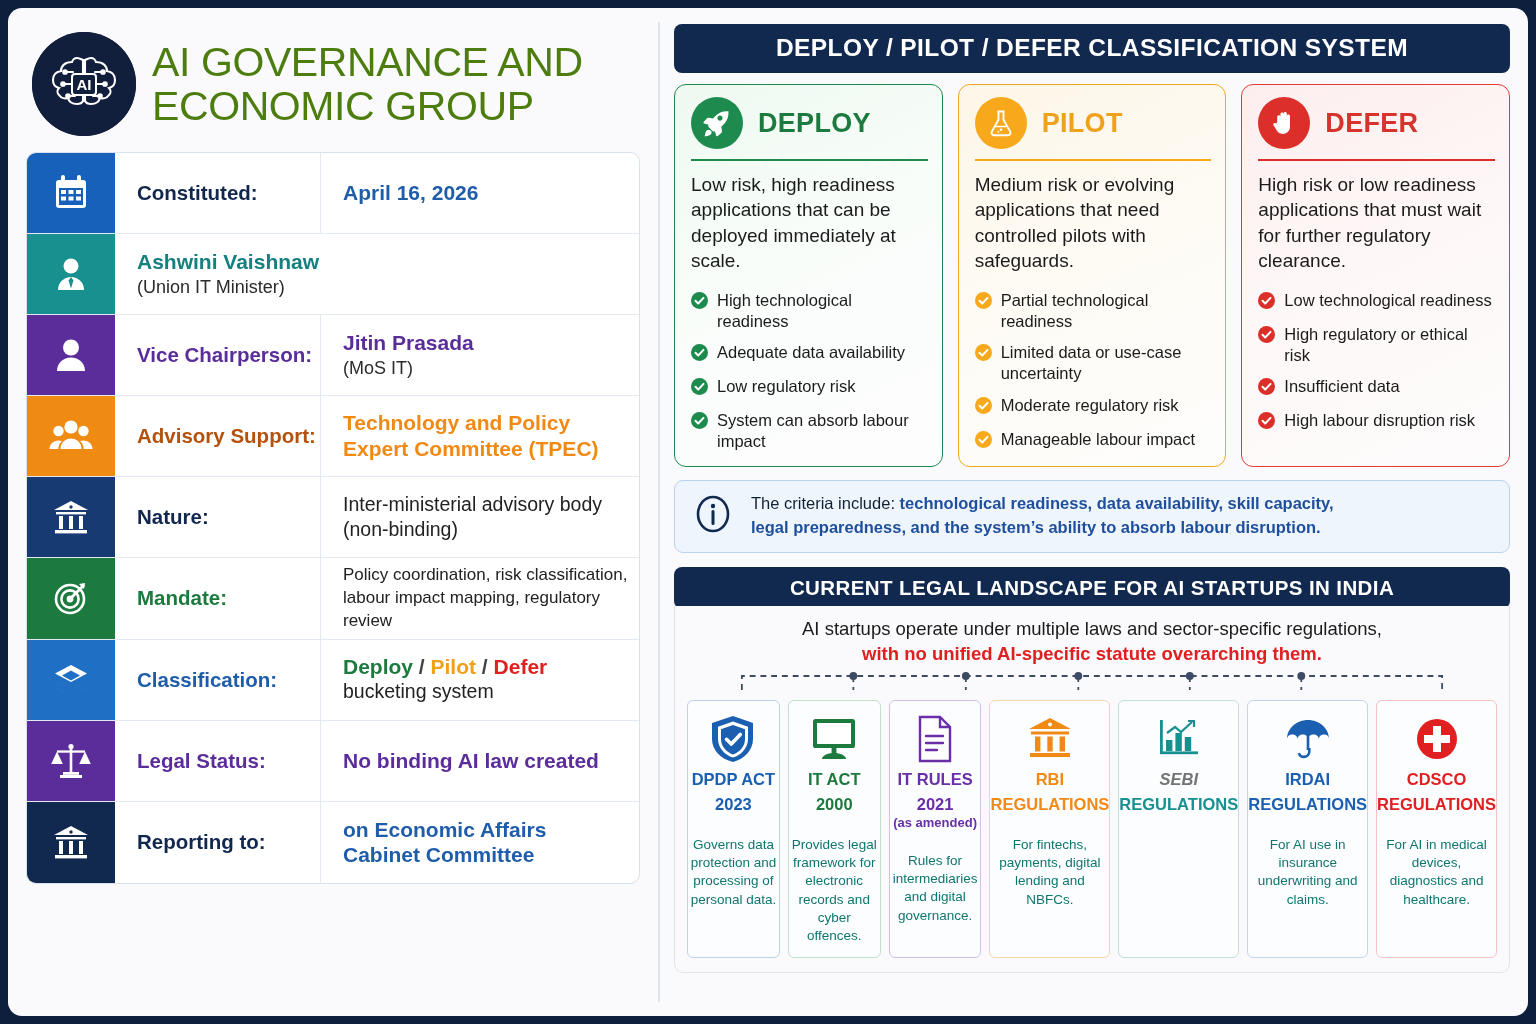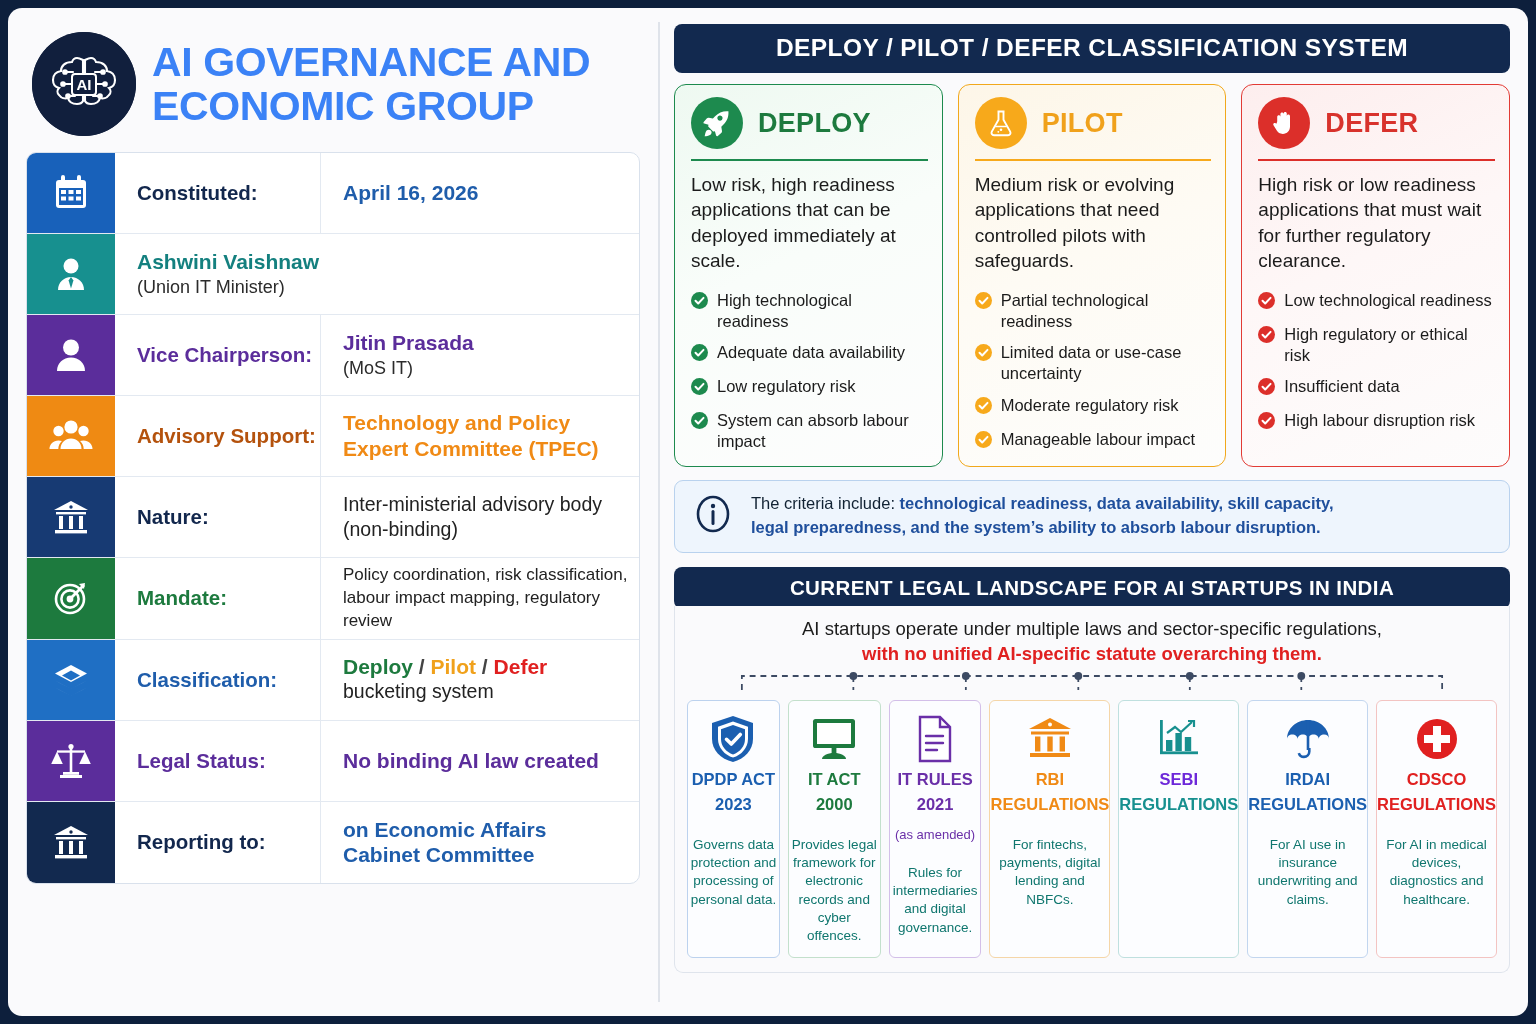--- a/index.html
+++ b/index.html
@@ -42,22 +42,22 @@
     width: 104px; height: 104px;
     border-radius: 50%;
     background: #111f3d;
     flex: 0 0 104px;
     position: relative;
   }
   .logo svg { position: absolute; left: 0; top: 0; }
   .brand-text { flex: 1; }
   .brand-title {
     font-size: 41px;
-    font-weight: bold;
-    color: #3b82f6;
+    font-weight: normal;
+    color: #4d7c0f;
     line-height: 1.08;
     letter-spacing: -0.4px;
   }
   .quickref-wrap {
     display: flex;
     align-items: center;
     gap: 10px;
     margin-top: 9px;
     padding-right: 6px;
   }
@@ -213,21 +213,21 @@
     border: 1.3px solid #ccc;
     border-radius: 6px;
     padding: 12px 0 12px;
     text-align: center;
     background: #fcfdff;
     display: flex; flex-direction: column; align-items: center;
     min-height: 212px;
   }
   .reg .ricon { height: 52px; display:flex; align-items:center; justify-content:center; }
   .reg .rname { font-size: 16.5px; font-weight: bold; line-height: 1.17; margin-top: 5px; }
-  .reg .ramend { font-size: 13px; font-weight: normal; margin-top: 13px; }
+  .reg .ramend { font-size: 13px; font-weight: bold; margin-top: 1px; }
   .reg .rdesc { font-size: 13.5px; color: #0f766e; line-height: 1.35; margin-top: 22px; }
 </style>
 </head>
 <body>
 
 <div class="page">
 
   <div class="left">
 
     <div class="brand">
@@ -669,21 +669,21 @@
             <svg width="48" height="46" viewBox="0 0 48 46" fill="#17908f">
               <rect x="5" y="4" width="2.8" height="34"></rect>
               <rect x="5" y="35.4" width="38" height="2.8"></rect>
               <rect x="11" y="24" width="6.4" height="11"></rect>
               <rect x="20.4" y="17" width="6.4" height="18"></rect>
               <rect x="29.8" y="21" width="6.4" height="14"></rect>
               <path d="M12 17l8-6 6 5 11-10" stroke="#17908f" stroke-width="2.2" fill="none"></path>
               <path d="M33 5h6v6" fill="none" stroke="#17908f" stroke-width="2.2"></path>
             </svg>
           </div>
-          <div class="rname" style="color:#6d28d9;">SEBI</div>
+          <div class="rname" style="color:#737373;font-style:italic;">SEBI</div>
           <div class="rname" style="color:#17908f;">REGULATIONS</div>
         </div>
 
         <div class="reg" style="border-color:#c2d6ef;">
           <div class="ricon">
             <svg width="48" height="46" viewBox="0 0 48 46" fill="#1b5fb0">
               <path d="M24 4C12.5 4 3 12.5 3 23c0-2.6 2.4-4.6 5.3-4.6S13.6 20.4 13.6 23c0-2.6 2.4-4.6 5.3-4.6S24.2 20.4 24.2 23c0-2.6 2.4-4.6 5.3-4.6S34.8 20.4 34.8 23c0-2.6 2.4-4.6 5.3-4.6S45 20.4 45 23C45 12.5 35.5 4 24 4z"></path>
               <rect x="22.7" y="4" width="2.6" height="30"></rect>
               <path d="M25.3 32v3.5c0 3-2.4 5.4-5.4 5.4-2.4 0-4.4-1.6-5.1-3.8" fill="none" stroke="#1b5fb0" stroke-width="2.6"></path>
             </svg>

